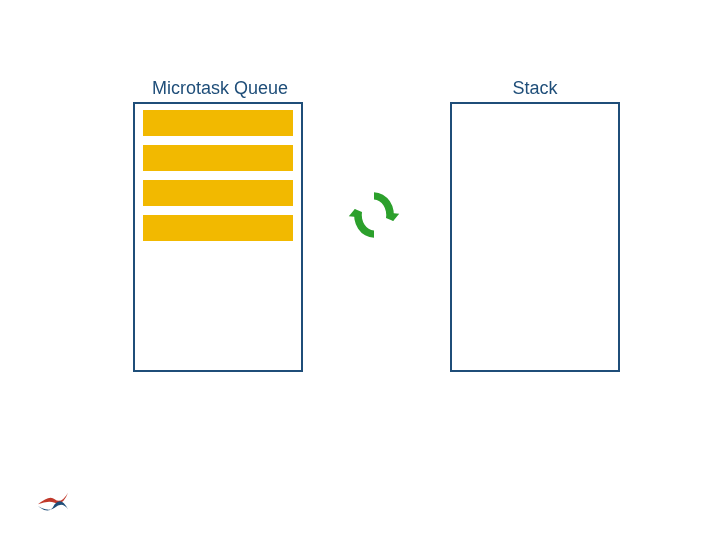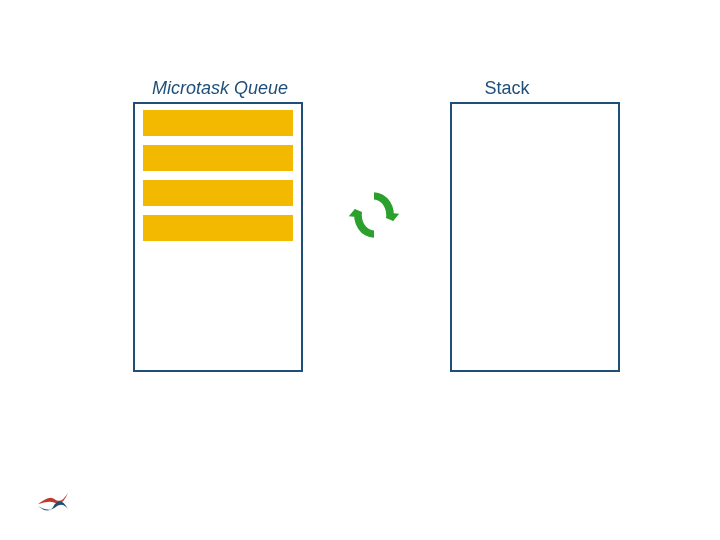--- a/index.html
+++ b/index.html
@@ -52,23 +52,23 @@
     position: absolute;
     left: 36px;
     bottom: 24px;
     width: 34px;
     height: 30px;
   }
 </style>
 </head>
 <body>
 
-<div class="label" style="left:150px; top:78px; width:140px;font-style:italic;">Microtask Queue</div>
+<div class="label" style="left:150px; top:78px; width:140px;">Microtask Queue</div>
 
-<div class="label" style="left:472px; top:78px; width:70px;">Stack</div>
+<div class="label" style="left:500px; top:78px; width:70px;">Stack</div>
 
 <div class="box queue-box">
   <div class="task"></div>
   <div class="task"></div>
   <div class="task"></div>
   <div class="task"></div>
 </div>
 
 <div class="box stack-box"></div>
 

